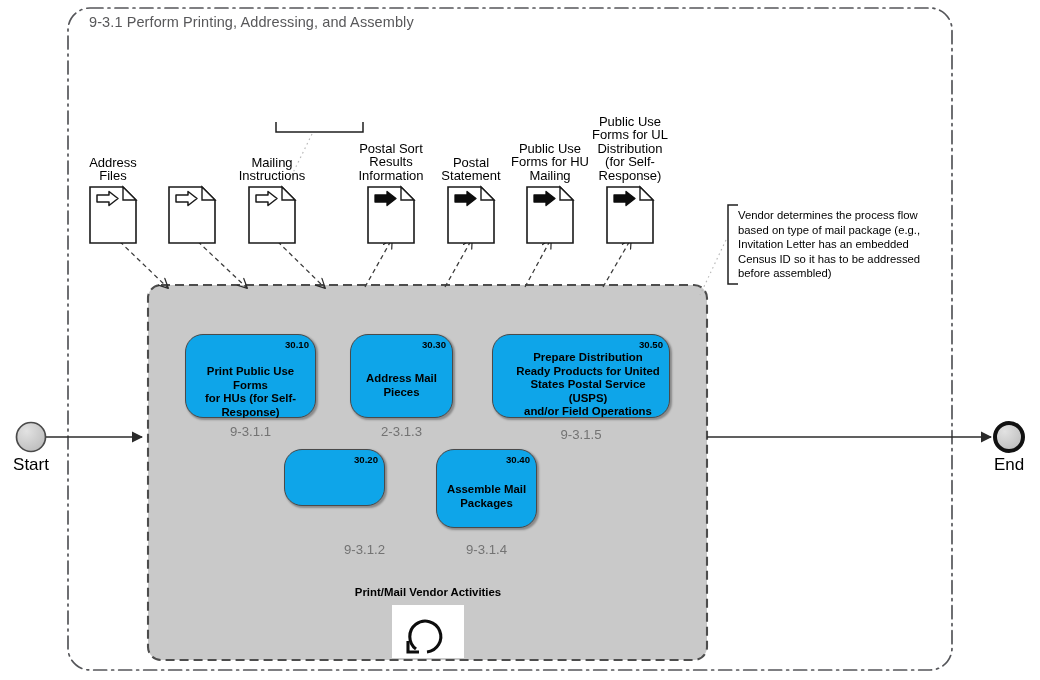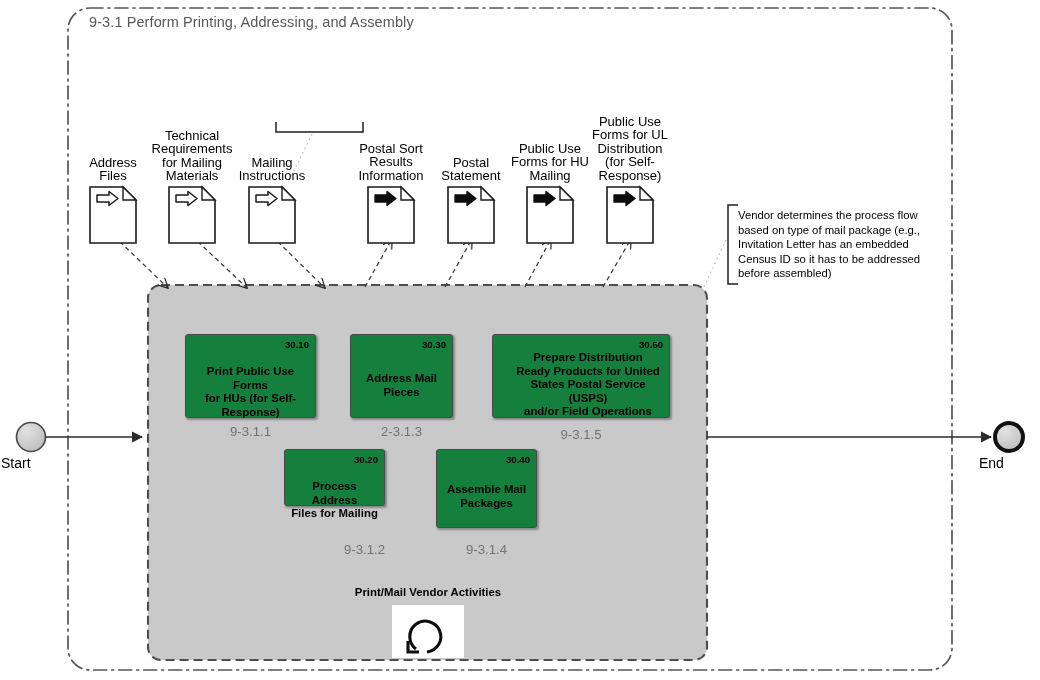--- a/index.html
+++ b/index.html
@@ -29,39 +29,39 @@
   .side-note{position:absolute;font-size:11.3px;line-height:14.6px;color:#000;white-space:pre-line;}
 
   
   .sp-loop-label{
     position:absolute;font-size:11.4px;font-weight:bold;color:#000;
     text-align:center;white-space:nowrap;
   }
 
   
   .task{
-    position:absolute;background:#15803d;border:1.4px solid #4a4a4a;
-    border-radius:3px;box-sizing:border-box;
+    position:absolute;background:#0ea5e9;border:1.4px solid #4a4a4a;
+    border-radius:18px;box-sizing:border-box;
     box-shadow:1.5px 1.5px 2px rgba(0,0,0,.32);
   }
   .task .tnum{
     position:absolute;right:6px;top:4px;font-size:9.6px;font-weight:bold;color:#000;
   }
   .task .ttext{
     position:absolute;left:4px;right:4px;
     font-size:11.4px;line-height:13.6px;font-weight:bold;text-align:center;color:#000;
     white-space:pre-line;
   }
   .task-caption{
     position:absolute;text-align:center;font-size:13.2px;color:#737373;white-space:nowrap;
   }
 
   
   .ev-label{
-    position:absolute;text-align:left;font-size:14px;color:#000;white-space:nowrap;
+    position:absolute;text-align:center;font-size:17px;color:#000;white-space:nowrap;
   }
 </style>
 </head>
 <body>
 
 <div id="stage">
 
   <svg id="canvas" viewBox="0 0 1040 680">
     <defs>
       <marker id="mkSolid" viewBox="0 0 10 10" refX="9" refY="5" markerWidth="7" markerHeight="7" orient="auto-start-reverse">
@@ -181,26 +181,20 @@
       <line x1="7.6" y1="12.9" x2="12.4" y2="8.1" stroke="#0d0d0d" stroke-width="1.3"></line>
     </g>
   </svg>
 
   <div class="pool-title">9-3.1 Perform Printing, Addressing, and Assembly</div>
 
   <div class="dataobj" style="left:65px;top:148px;">
     <div class="dlabel">Address
 Files</div>
   </div>
-  <div class="dataobj" style="left:144px;top:121px;">
-    <div class="dlabel">Technical
-Requirements
-for Mailing
-Materials</div>
-  </div>
   <div class="dataobj" style="left:224px;top:148px;">
     <div class="dlabel">Mailing
 Instructions</div>
   </div>
   <div class="dataobj" style="left:343px;top:134px;">
     <div class="dlabel">Postal Sort
 Results
 Information</div>
   </div>
   <div class="dataobj" style="left:423px;top:148px;">
@@ -246,22 +240,20 @@
     <div class="tnum">30.50</div>
     <div class="ttext" style="top:16px;left:18px;right:4px;">Prepare Distribution
 Ready Products for United
 States Postal Service (USPS)
 and/or Field Operations</div>
   </div>
   <div class="task-caption" style="left:492px;top:427px;width:178px;">9-3.1.5</div>
 
   <div class="task" style="left:284px;top:449px;width:101px;height:57px;">
     <div class="tnum">30.20</div>
-    <div class="ttext" style="top:30px;">Process Address
-Files for Mailing</div>
   </div>
   <div class="task-caption" style="left:284px;top:542px;width:101px;text-align:right;">9-3.1.2</div>
 
   <div class="task" style="left:436px;top:449px;width:101px;height:79px;">
     <div class="tnum">30.40</div>
     <div class="ttext" style="top:33px;">Assemble Mail
 Packages</div>
   </div>
   <div class="task-caption" style="left:436px;top:542px;width:101px;">9-3.1.4</div>
 

